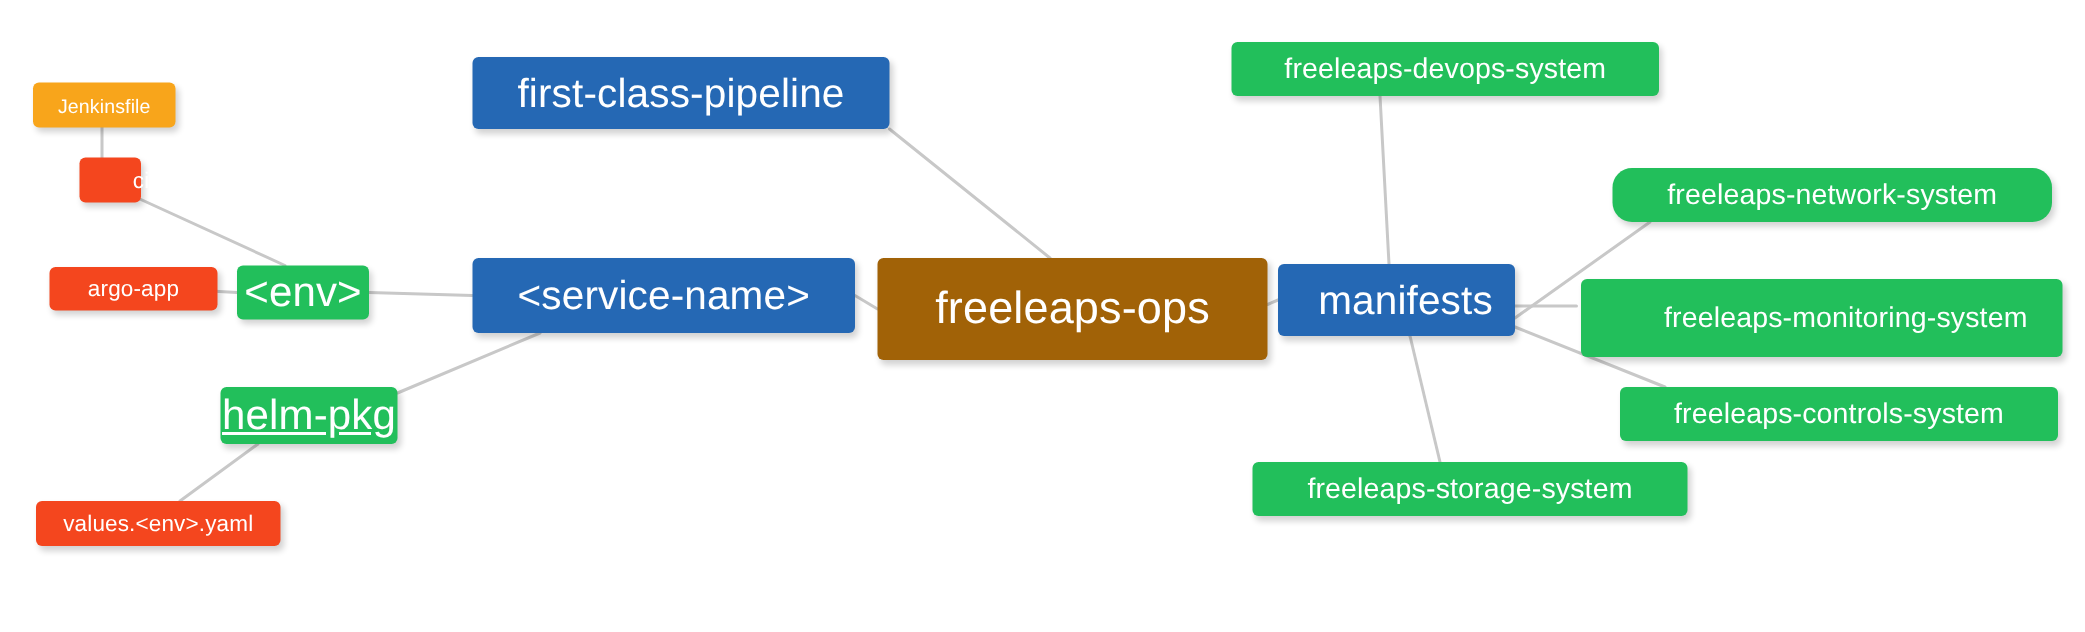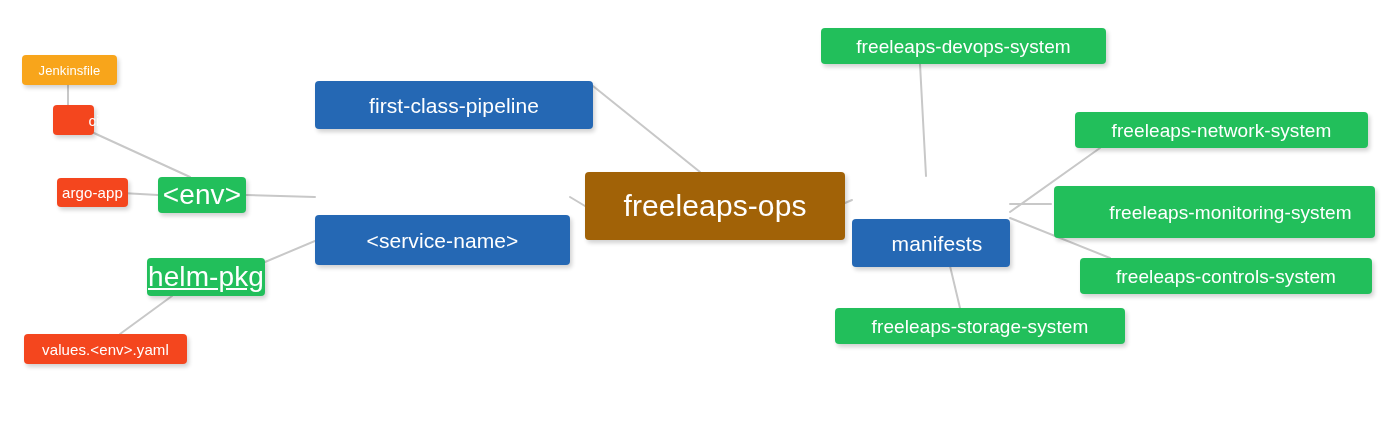--- a/index.html
+++ b/index.html
@@ -49,21 +49,21 @@
   .node.green {
     background: #22bf5b;
   }
   .node.red {
     background: #f4461e;
   }
   .node.orange {
     background: #f8a51b;
   }
   .sz-xl { font-size: 30px; }
-  .sz-lg { font-size: 21px; margin-top: 43px; }
+  .sz-lg { font-size: 27px; }
   .sz-md { font-size: 28px; }
   .sz-sm { font-size: 19px; margin-left: 20px; }
   .sz-xs { font-size: 15px; }
   .sz-xxs { font-size: 13px; }
 </style>
 </head>
 <body>
 
 <div id="canvas">
   <svg id="edges" viewBox="0 0 1390 421" xmlns="http://www.w3.org/2000/svg">
@@ -83,22 +83,22 @@
       <polyline points="940,224 960,308" fill="none" stroke="#c8c8c8" stroke-width="2" stroke-linecap="round"></polyline>
     </svg>
   <div id="nodes">
       <div class="node root sz-xl" style="left: 585px; top: 172px; width: 260px; height: 68px;">freeleaps-ops</div>
       <div class="node blue sz-lg" style="left: 315px; top: 172px; width: 255px; height: 50px;">&lt;service-name&gt;</div>
       <div class="node blue sz-lg" style="left: 315px; top: 38px; width: 278px; height: 48px;">first-class-pipeline</div>
       <div class="node blue sz-lg" style="left: 852px; top: 176px; width: 158px; height: 48px; padding-left: 12px;">manifests</div>
       <div class="node green sz-md" style="left: 158px; top: 177px; width: 88px; height: 36px;">&lt;env&gt;</div>
       <div class="node green sz-md" style="left: 147px; top: 258px; width: 118px; height: 38px; text-decoration: underline;">helm-pkg</div>
       <div class="node red sz-xs" style="left: 53px; top: 105px; width: 30px; height: 30px; padding-left: 41px;">ci</div>
-      <div class="node red sz-xs" style="left: 33px; top: 178px; width: 71px; height: 29px; margin-left: 24px;">argo-app</div>
+      <div class="node red sz-xs" style="left: 33px; top: 178px; width: 112px; height: 29px;">argo-app</div>
       <div class="node red sz-xs" style="left: 24px; top: 334px; width: 163px; height: 30px;">values.&lt;env&gt;.yaml</div>
       <div class="node orange sz-xxs" style="left: 22px; top: 27px; width: 95px; height: 30px; margin-top: 28px;">Jenkinsfile</div>
       <div class="node green sz-sm" style="left: 801px; top: 28px; width: 285px; height: 36px;">freeleaps-devops-system</div>
-      <div class="node green sz-sm" style="left: 1055px; top: 112px; width: 293px; height: 36px;">freeleaps-network-system</div>
+      <div class="node green sz-sm" style="left: 1055px; top: 112px; width: 293px; height: 36px; border-radius: 13px;">freeleaps-network-system</div>
       <div class="node green sz-sm" style="left: 1034px; top: 186px; width: 321px; height: 52px; padding-left: 32px;">freeleaps-monitoring-system</div>
       <div class="node green sz-sm" style="left: 1060px; top: 258px; width: 292px; height: 36px;">freeleaps-controls-system</div>
       <div class="node green sz-sm" style="left: 815px; top: 308px; width: 290px; height: 36px;">freeleaps-storage-system</div>
     </div>
 </div>
 
 </body></html>

